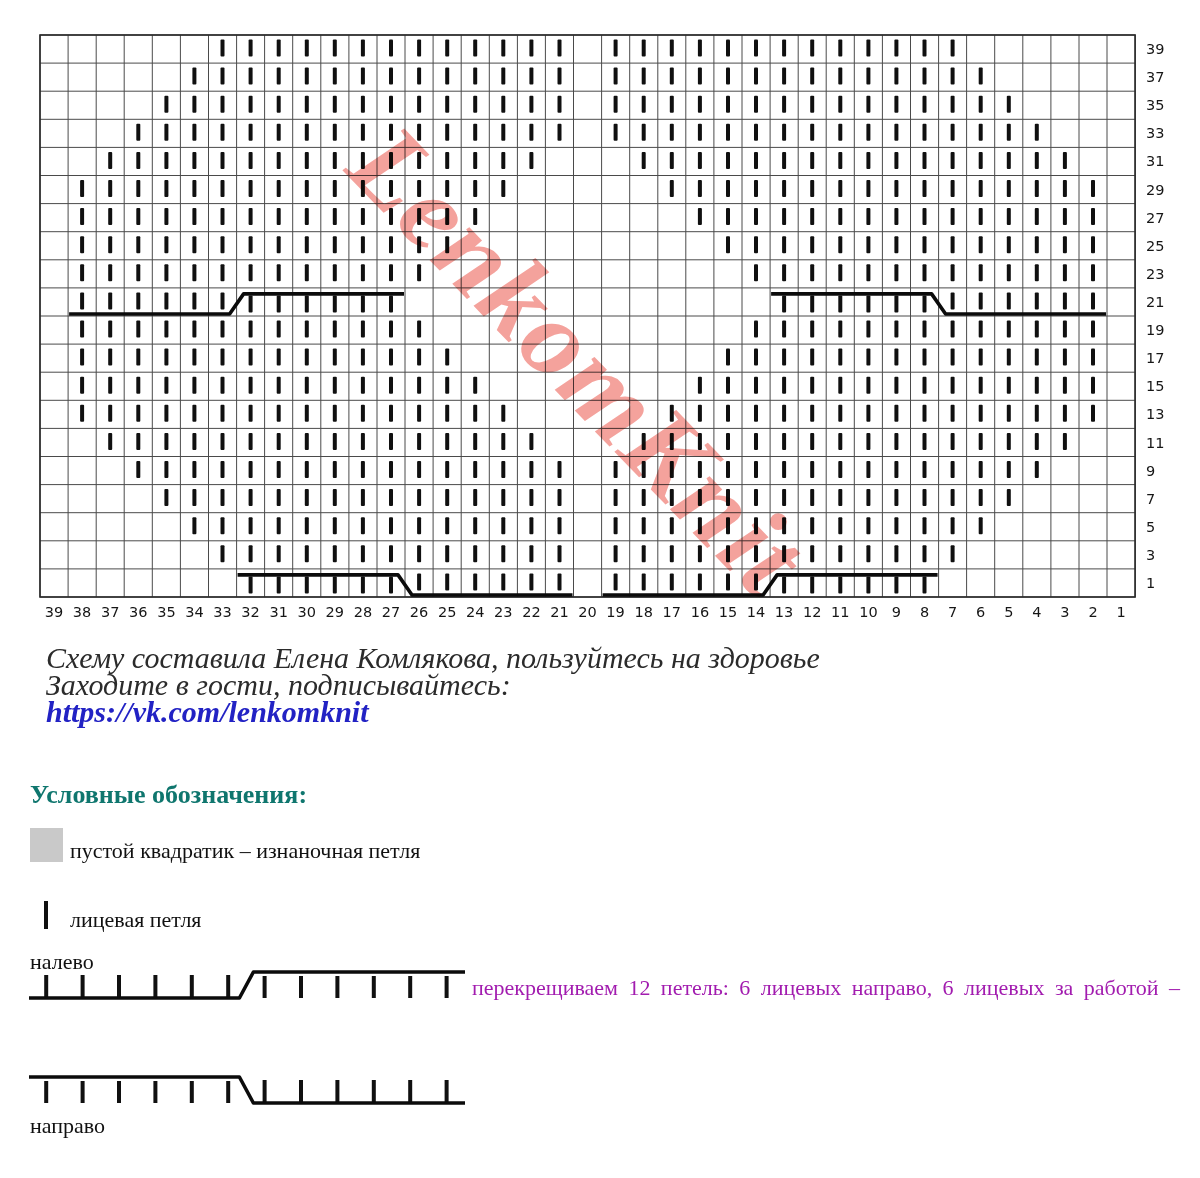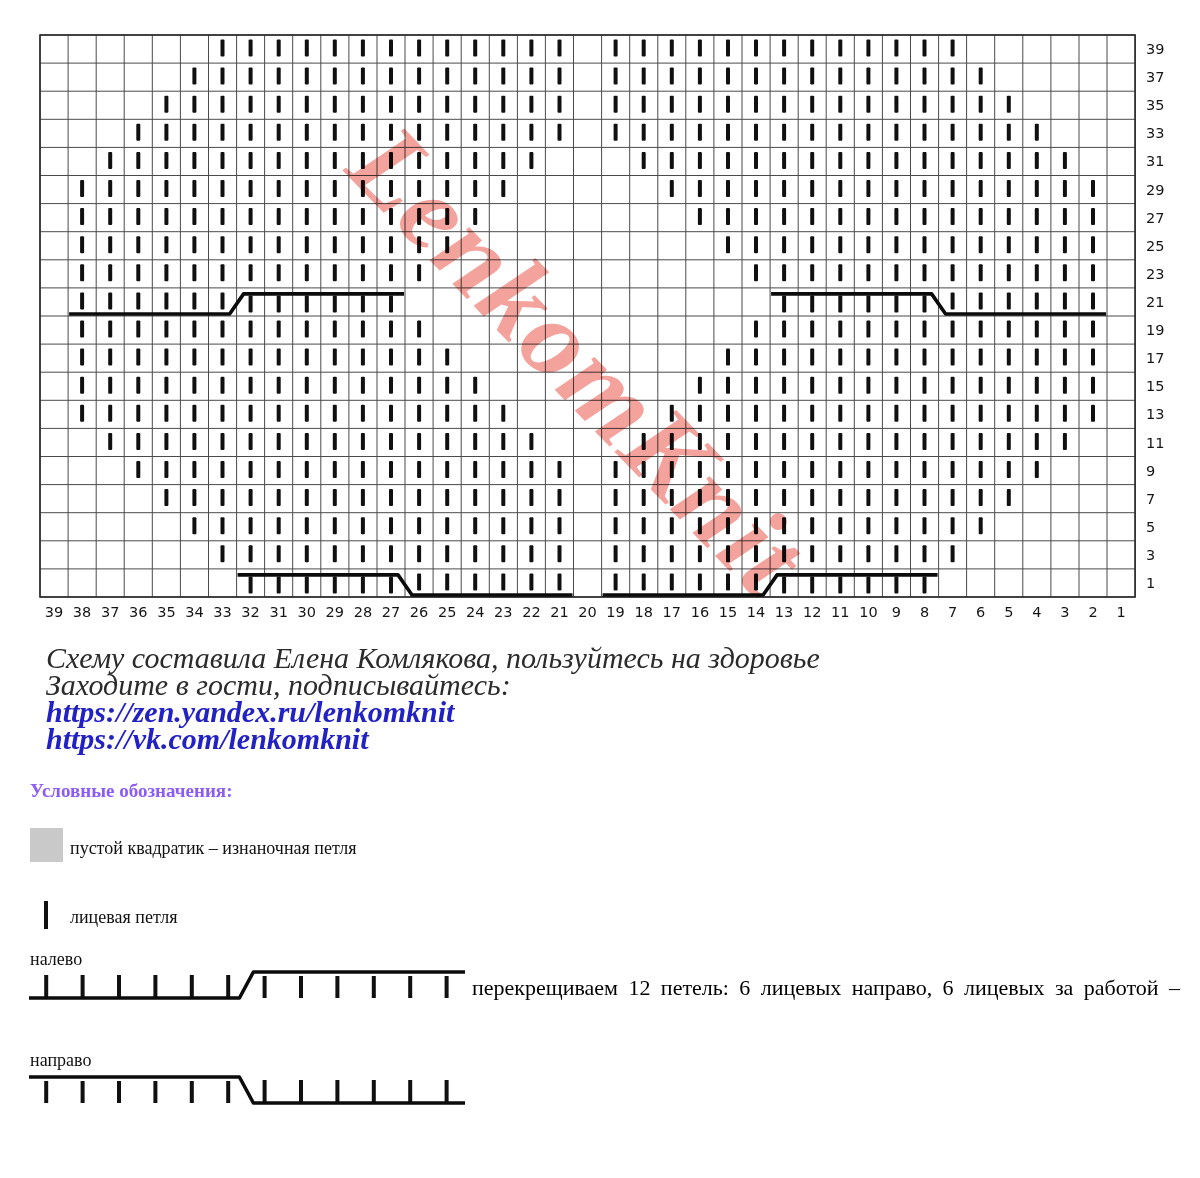--- a/index.html
+++ b/index.html
@@ -7,34 +7,34 @@
         font-family:"Liberation Serif",serif;color:#1a1a1a;}
   .chart{position:absolute;left:0;top:0;width:1200px;height:640px;}
   .watermark{position:absolute;left:578px;top:360px;
         transform:translate(-50%,-50%) rotate(46deg);
         font-style:italic;font-weight:bold;font-size:112px;letter-spacing:2px;
         font-family:"Liberation Serif",serif;color:#f4a29c;mix-blend-mode:multiply;
         white-space:nowrap;pointer-events:none;}
   .attribution{position:absolute;left:46px;top:644px;font-style:italic;font-size:30px;
         line-height:27px;color:#2b2b2b;}
   .attribution .link{display:block;color:#2222c4;font-weight:bold;text-decoration:none;}
-  .legend-title{position:absolute;left:30px;top:780px;font-weight:bold;font-size:19px;color:#8b5cf6;}
+  .legend-title{position:absolute;left:30px;top:780px;font-weight:bold;font-size:26px;color:#0f766e;}
   .purl-square{position:absolute;left:30px;top:828px;width:33px;height:34px;background:#c9c9c9;}
-  .legend-text{position:absolute;font-size:18px;color:#111;}
+  .legend-text{position:absolute;font-size:22px;color:#111;}
   #purl-text{left:70px;top:838px;}
   .knit-bar-glyph{position:absolute;left:44px;top:901px;width:4px;height:28px;background:#101010;}
   #knit-text{left:70px;top:907px;}
   .cable-sym{position:absolute;left:28px;width:440px;height:46px;}
   #sym-left{top:961px;}
   #sym-right{top:1066px;}
-  .cable-text{position:absolute;font-size:22px;color:#000000;text-align:justify;text-align-last:justify;}
+  .cable-text{position:absolute;font-size:22px;color:#a21caf;text-align:justify;text-align-last:justify;}
   #cable-text-left{left:472px;top:975px;width:708px;}
   #cable-text-right{left:480px;top:1080px;width:700px;}
   #cable-text2-left{left:30px;top:949px;}
-  #cable-text2-right{left:30px;top:1050px;text-align:right;}
+  #cable-text2-right{left:30px;top:1113px;text-align:right;}
 </style>
 </head>
 <body>
 
 <div class="page">
 
   <div id="chart" class="chart"><svg width="1200" height="640" style="font-family:'DejaVu Sans',sans-serif;fill:#161616">
         <rect x="220.5" y="39.5" width="4" height="17" rx="1" fill="#101010"></rect>
         <rect x="248.6" y="39.5" width="4" height="17" rx="1" fill="#101010"></rect>
         <rect x="276.7" y="39.5" width="4" height="17" rx="1" fill="#101010"></rect>
@@ -676,21 +676,20 @@
         <text x="1064.9" y="617.0" text-anchor="middle" font-size="14.5">3</text>
         <text x="1093.0" y="617.0" text-anchor="middle" font-size="14.5">2</text>
         <text x="1121.1" y="617.0" text-anchor="middle" font-size="14.5">1</text>
       </svg></div>
 
   <div class="watermark">LenkomKnit</div>
 
   <div class="attribution">
     <div>Схему составила Елена Комлякова, пользуйтесь на здоровье</div>
     <div>Заходите в гости, подписывайтесь:</div>
-    <a class="link">https://zen.yandex.ru/lenkomknit</a>
     <a class="link">https://vk.com/lenkomknit</a>
   </div>
 
   <div class="legend-title">Условные обозначения:</div>
 
   <div class="purl-square"></div>
   <div class="legend-text" id="purl-text">пустой квадратик – изнаночная петля</div>
 
   <div class="knit-bar-glyph"></div>
   <div class="legend-text" id="knit-text">лицевая петля</div>

